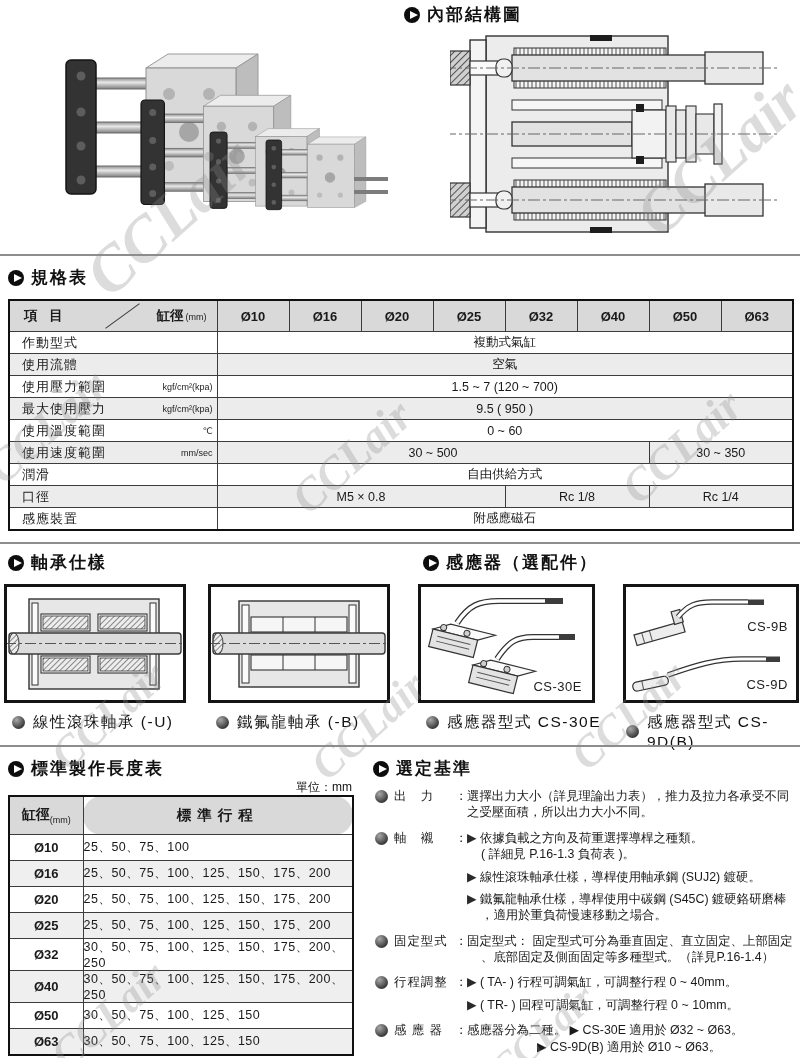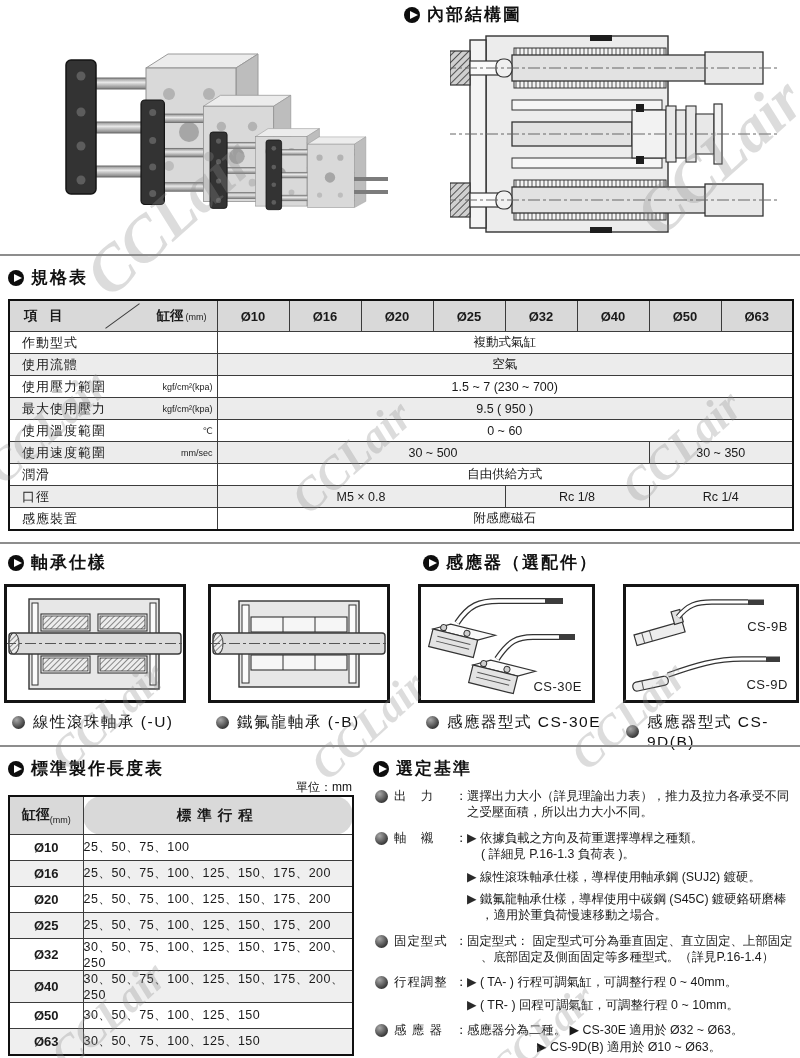--- a/index.html
+++ b/index.html
@@ -235,21 +235,21 @@
           </td>
           <td colspan="8" class="val-cell">空氣</td>
         </tr>
         <tr>
           <td>
             <div class="label-wrap">
               <span class="lbl">使用壓力範圍</span>
               <span class="unit">kgf/cm²(kpa)</span>
             </div>
           </td>
-          <td colspan="8" class="val-cell">1.5 ~ 7 (230 ~ 700)</td>
+          <td colspan="8" class="val-cell">1.5 ~ 7 (120 ~ 700)</td>
         </tr>
         <tr class="shade">
           <td>
             <div class="label-wrap">
               <span class="lbl">最大使用壓力</span>
               <span class="unit">kgf/cm²(kpa)</span>
             </div>
           </td>
           <td colspan="8" class="val-cell">9.5 ( 950 )</td>
         </tr>

